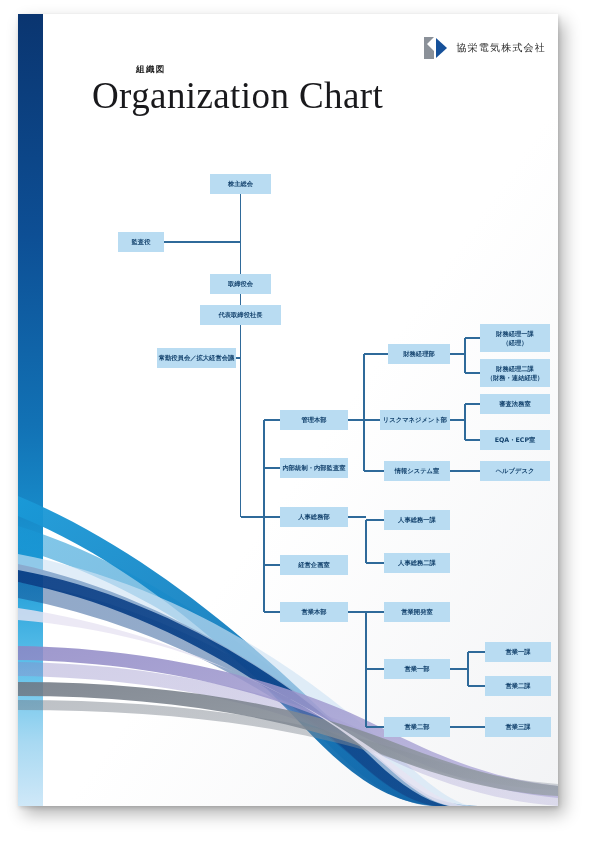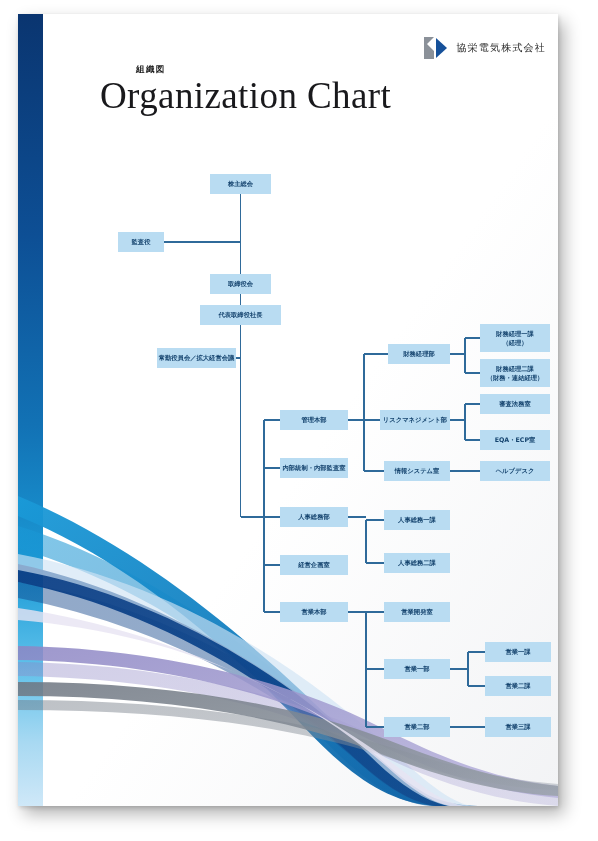--- a/index.html
+++ b/index.html
@@ -22,21 +22,21 @@
   #chartsvg{position:absolute;left:0;top:0;width:540px;height:792px;}
 
   
   #header{position:absolute;left:0;top:0;width:540px;height:130px;}
   #logo{position:absolute;right:12px;top:22px;display:flex;align-items:center;gap:7px;}
   #logo .mark{width:26px;height:24px;position:relative;}
   #logo .coname{font-size:10px;color:#2b2b2b;letter-spacing:1.2px;
                 font-family:"DejaVu Sans",sans-serif;white-space:nowrap;}
   #kicker{position:absolute;left:78px;top:50px;font-size:8.5px;color:#1a1a1a;
           letter-spacing:1.4px;font-weight:bold;font-family:"DejaVu Sans",sans-serif;margin-left:40px;}
-  #maintitle{position:absolute;left:82px;top:60px;font-size:37px;color:#19191c;
+  #maintitle{position:absolute;left:74px;top:60px;font-size:37px;color:#19191c;
              font-family:"Liberation Serif","DejaVu Serif",serif;
              letter-spacing:.4px;white-space:nowrap;}
 
   .nodelabel{font-family:"DejaVu Sans",sans-serif;fill:#14436e;}
 </style>
 </head>
 <body>
 
 <div id="stage">
   <div id="sheet">

